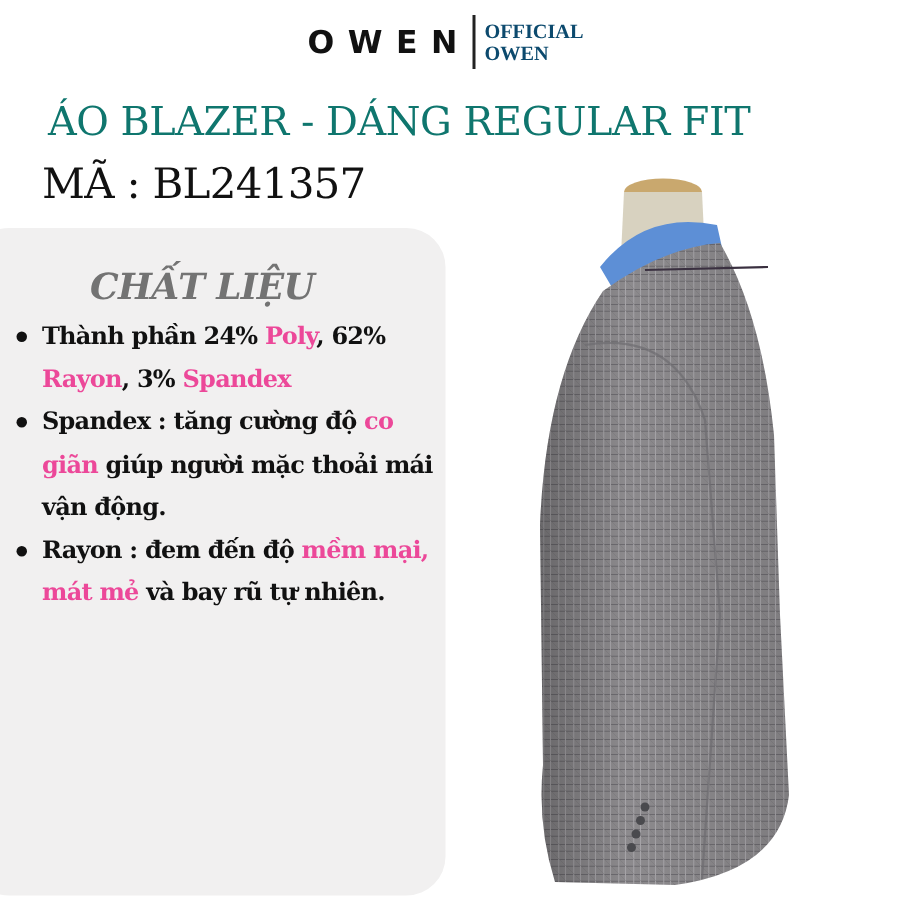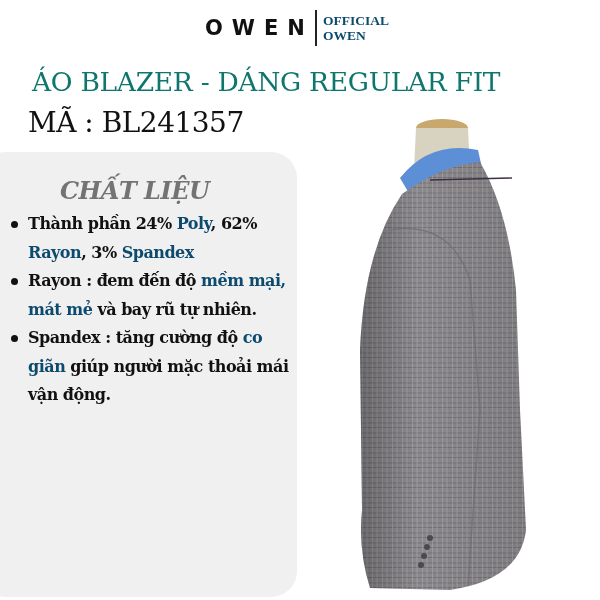--- a/index.html
+++ b/index.html
@@ -13,21 +13,21 @@
 
     .title { position: absolute; top: 66px; left: 32px; font-size: 26.5px; color: #0f766e; white-space: nowrap; letter-spacing: -0.3px; font-family: "DejaVu Serif", serif; }
     .sku { position: absolute; top: 106px; left: 28px; font-size: 28px; color: #111; white-space: nowrap; font-family: "DejaVu Serif", serif; letter-spacing: -0.5px; }
 
     .panel { position: absolute; left: -20px; top: 152px; width: 317px; height: 445px; background: #f1f0f0; border-radius: 26px; }
     .panel-heading { position: absolute; top: 176px; left: 60px; font-size: 24px; font-weight: bold; font-style: italic; color: #737373; letter-spacing: -0.5px; font-family: "DejaVu Serif", serif; }
 
     .list { position: absolute; top: 210px; left: 8px; width: 285px; list-style: none; }
     .list li { position: relative; padding-left: 20px; font-size: 16px; font-weight: bold; line-height: 28.5px; color: #111; letter-spacing: -0.5px; font-family: "DejaVu Serif", serif; }
     .list li .bullet { position: absolute; left: 3px; top: 11px; width: 7px; height: 7px; border-radius: 50%; background: #111; }
-    .hl { color: #0c4a6e; }
+    .hl { color: #ec4899; }
 
     .product { position: absolute; left: 330px; top: 110px; width: 270px; height: 490px; }
   </style>
 </head>
 <body>
 
 <div class="brand">
   <span class="brand-logo">OWEN</span>
   <span class="brand-sep"></span>
   <span class="brand-store">
@@ -40,22 +40,22 @@
 <div class="sku">
   <span>MÃ :</span>
   <span>BL241357</span>
 </div>
 
 <div class="panel"></div>
 <div class="panel-heading">CHẤT LIỆU</div>
 
 <ul class="list" id="material-list">
     <li><span class="bullet"></span><span>Thành phần 24% </span><span class="hl">Poly</span><span>, 62% </span><span class="hl">Rayon</span><span>, 3% </span><span class="hl">Spandex</span></li>
+    <li><span class="bullet"></span><span>Spandex : tăng cường độ </span><span class="hl">co giãn</span><span> giúp người mặc thoải mái vận động.</span></li>
     <li><span class="bullet"></span><span>Rayon : đem đến độ </span><span class="hl">mềm mại, mát mẻ</span><span> và bay rũ tự nhiên.</span></li>
-    <li><span class="bullet"></span><span>Spandex : tăng cường độ </span><span class="hl">co giãn</span><span> giúp người mặc thoải mái vận động.</span></li>
   </ul>
 
 <svg class="product" viewBox="0 0 270 490" xmlns="http://www.w3.org/2000/svg">
   <defs>
     <pattern id="plaid" width="10" height="10" patternUnits="userSpaceOnUse">
       <rect width="10" height="10" fill="#8c8a8d"></rect>
       <path d="M0 3 H10 M0 7.5 H10" stroke="#6d6b70" stroke-width="0.8"></path>
       <path d="M2.5 0 V10 M7 0 V10" stroke="#a6a4a8" stroke-width="0.7"></path>
       <path d="M0 0 L10 10" stroke="#7a787c" stroke-width="0.3"></path>
     </pattern>

